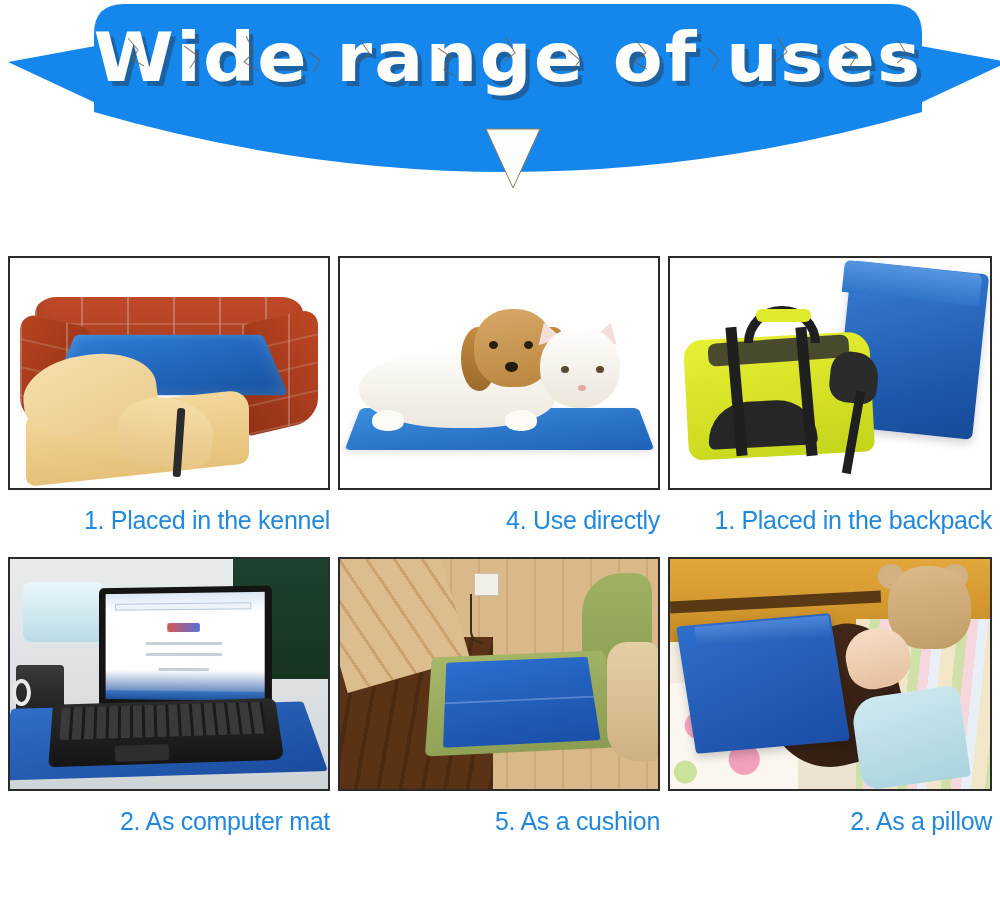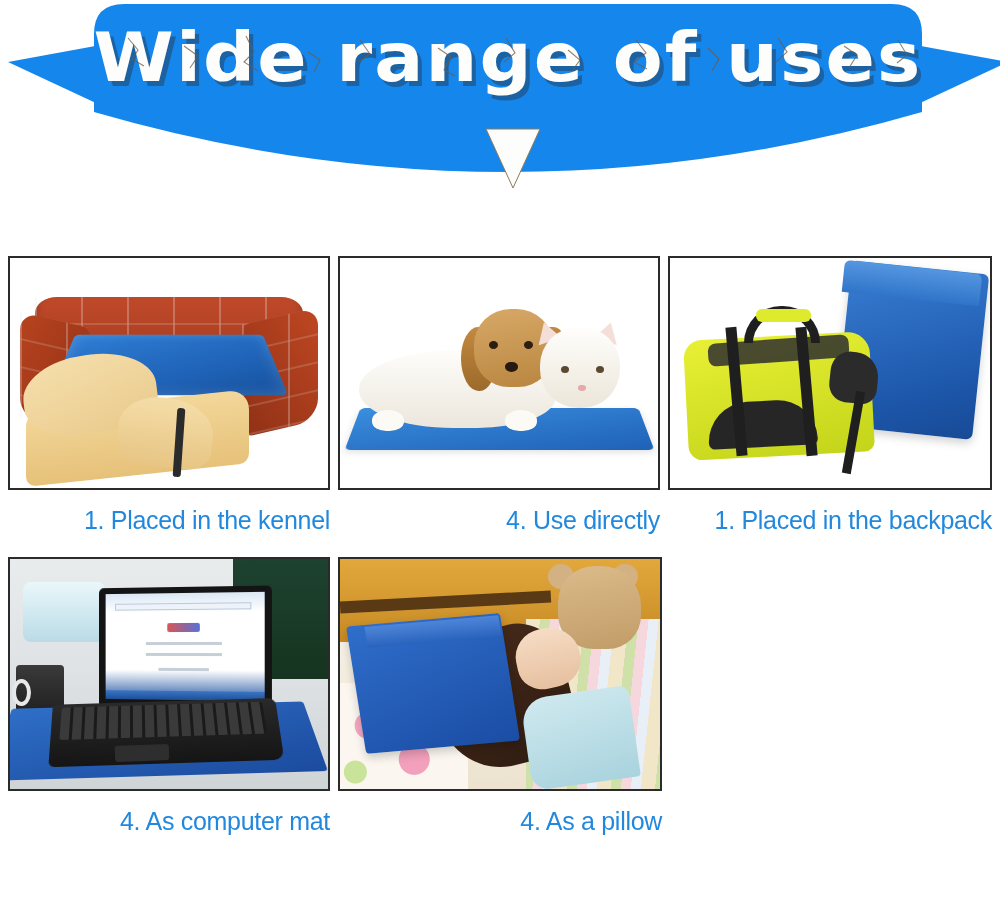--- a/index.html
+++ b/index.html
@@ -669,40 +669,57 @@
                 <div class="lap-line" style="top:56%"></div>
                 <div class="lap-line" style="top:70%;left:34%;width:32%"></div>
                 <div class="lap-taskbar"></div>
               </div>
             </div>
             <div class="lap-base"></div>
             <div class="lap-keys"></div>
             <div class="lap-touch"></div>
           </div>
         </div>
-        <div class="caption">4. As computer mat</div>
+        <div class="caption">2. As computer mat</div>
       </div>
 
+      <div class="cell">
+        <div class="photo">
+          <div class="scene">
+            <div class="wood-wall"></div>
+            <div class="floor-dark"></div>
+            <div class="wood-panel-diag"></div>
+            <div class="socket"></div>
+            <div class="cord"></div>
+            <div class="chair-back"></div>
+            <div class="chair-seat"></div>
+            <div class="mat5"></div>
+            <div class="mat5-seam"></div>
+            <div class="chair-arm"></div>
+          </div>
+        </div>
+        <div class="caption">5. As a cushion</div>
+      </div>
 
       <div class="cell wide">
         <div class="photo">
           <div class="scene">
             <div class="bed-sheet"></div>
             <div class="headboard"></div>
             <div class="headboard-line"></div>
             <div class="stripes"></div>
             <div class="floral"></div>
             <div class="teddy-ear-l"></div>
             <div class="teddy-ear-r"></div>
             <div class="teddy"></div>
             <div class="hair"></div>
             <div class="face"></div>
             <div class="shirt"></div>
             <div class="mat6"></div>
             <div class="mat6-fold"></div>
           </div>
         </div>
-        <div class="caption">4. As a pillow</div>
+        <div class="caption">2. As a pillow</div>
       </div>
     </div>
 
   </div>
 </div>
 
 </body></html>

